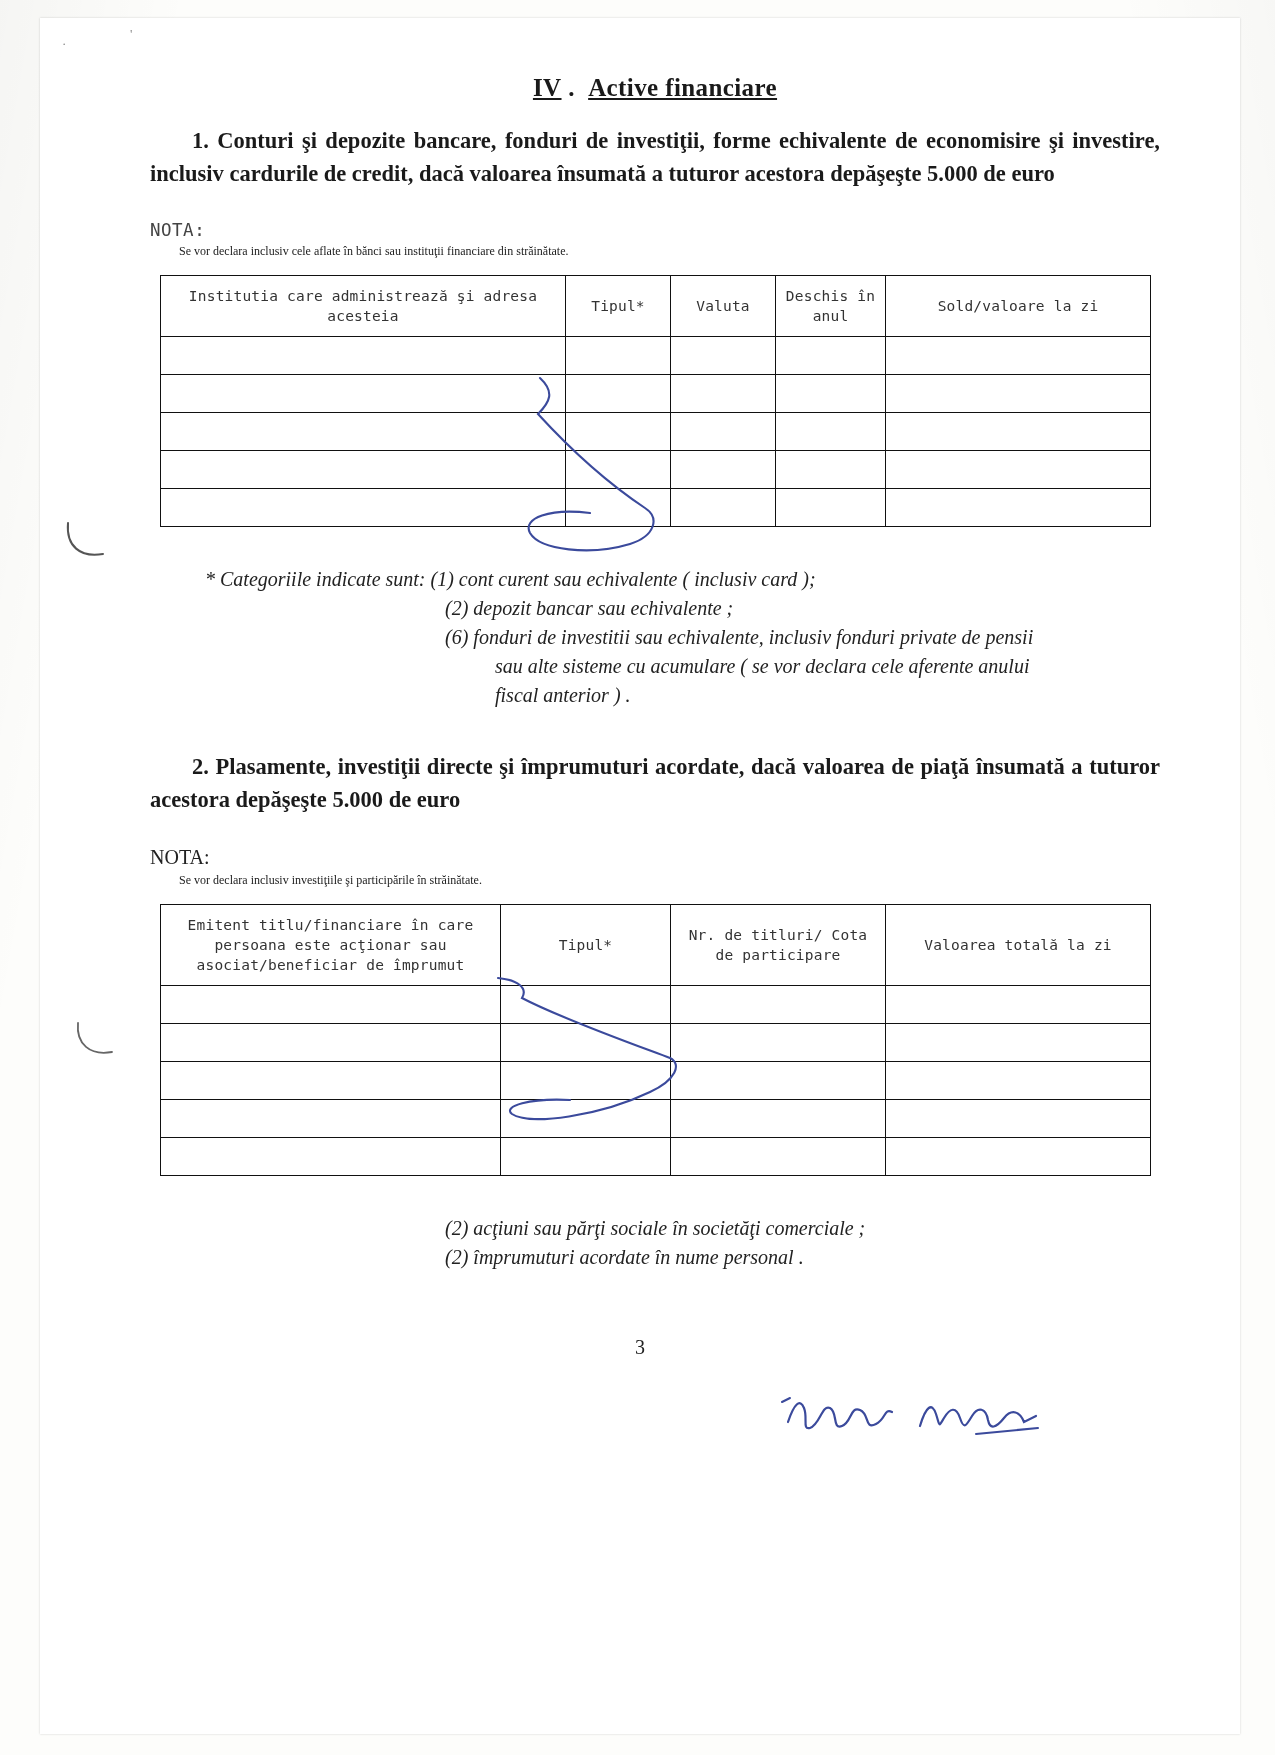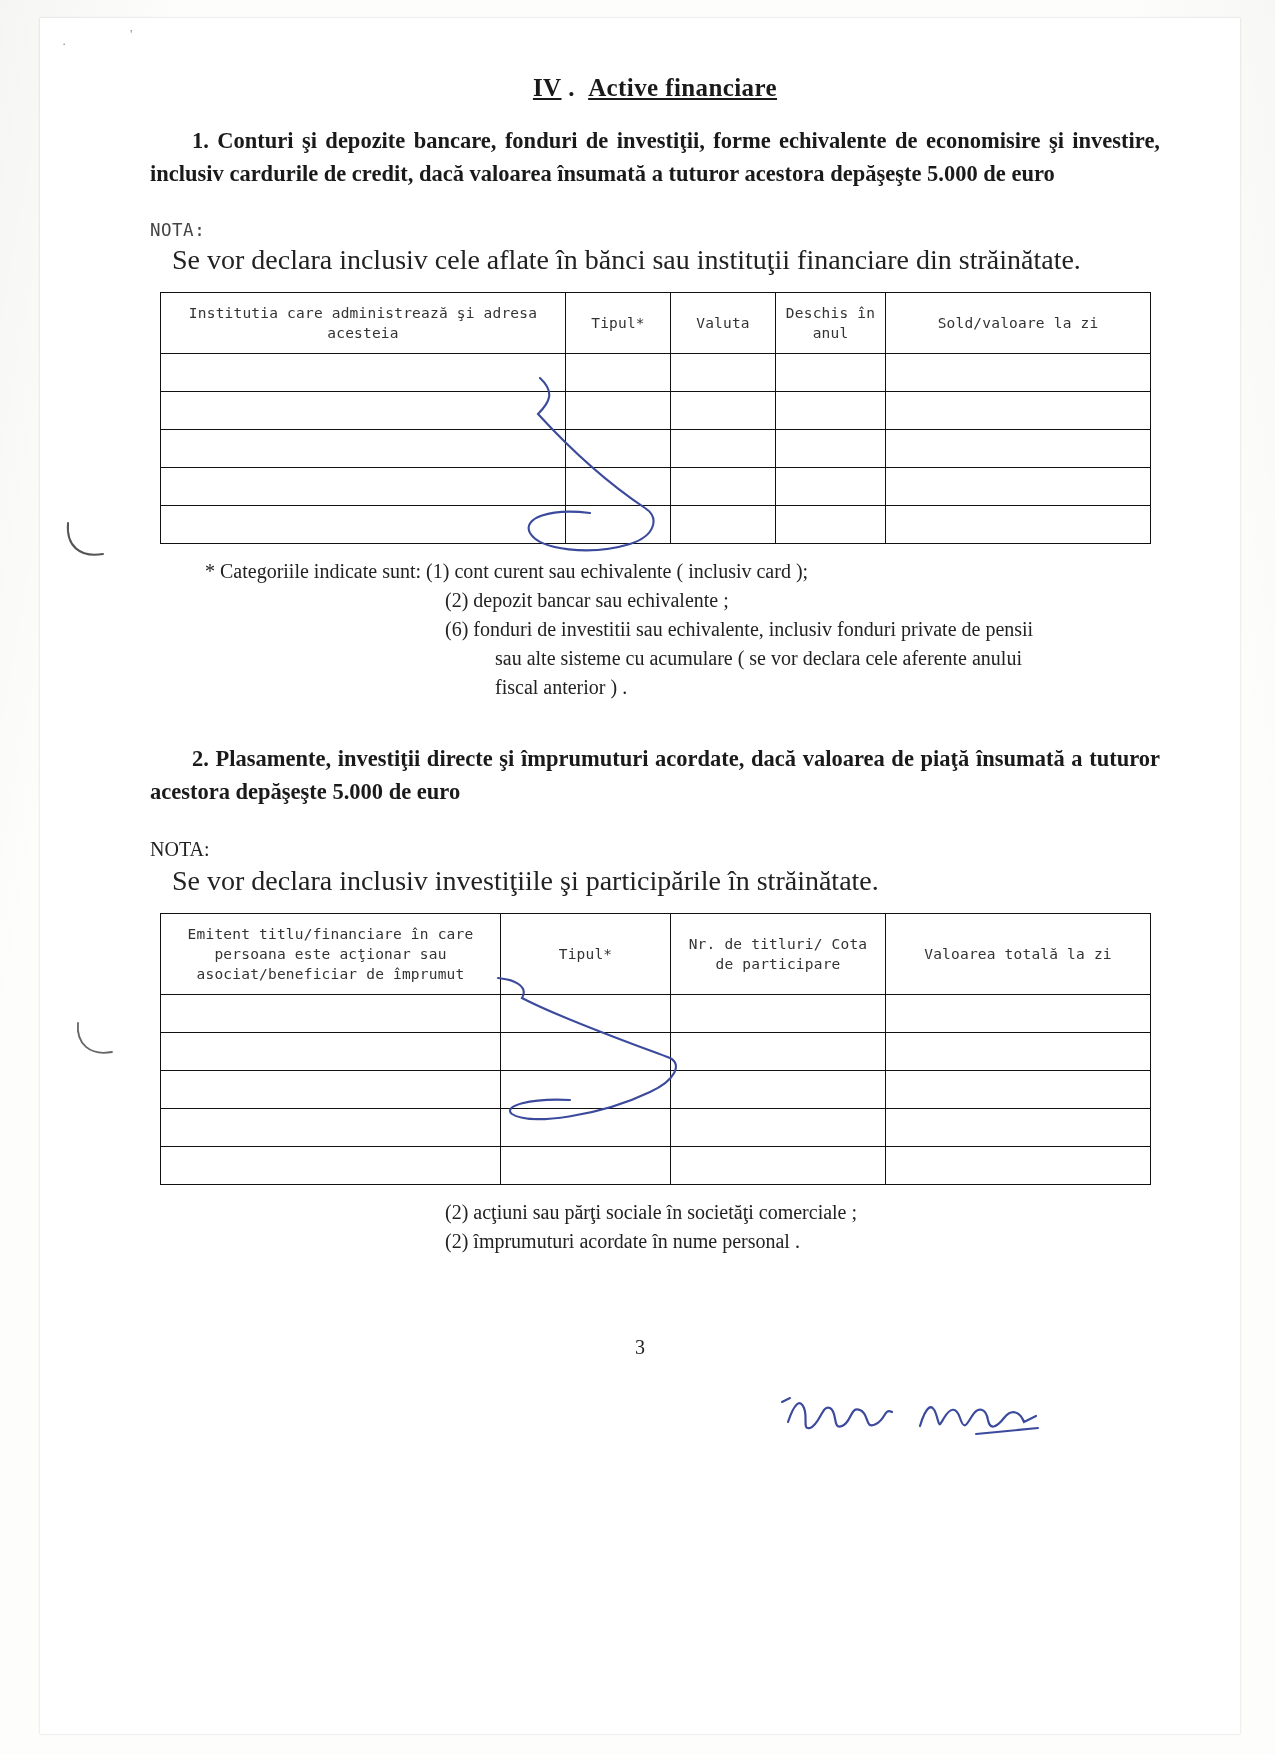--- a/index.html
+++ b/index.html
@@ -66,23 +66,23 @@
     margin-top: 30px;
     letter-spacing: 0.5px;
   }
   .nota-label.serif {
     font-family: "Liberation Serif", serif;
     font-size: 20px;
     letter-spacing: 0;
     color: #222;
   }
   .nota-text {
-    font-size: 28px;
+    font-size: 12px;
     margin-top: 4px;
-    margin-left: 22px;
+    margin-left: 29px;
     color: #222;
   }
   table.form {
     border-collapse: collapse;
     margin-top: 16px;
     margin-left: 10px;
     width: 990px;
     table-layout: fixed;
   }
   table.form th, table.form td {
@@ -95,24 +95,25 @@
     font-size: 14.5px;
     line-height: 20px;
     color: #333;
     padding: 10px 6px;
     letter-spacing: 0.2px;
   }
   table.form td {
     height: 37px;
   }
   .cat-block {
-    margin-top: 13px;
+    margin-top: 38px;
     font-size: 20px;
     line-height: 29px;
     color: #222;
+    font-style: italic;
   }
   .cat-line {
     white-space: nowrap;
   }
   .cat-first {
     margin-left: 55px;
   }
   .cat-rest {
     margin-left: 295px;
   }

